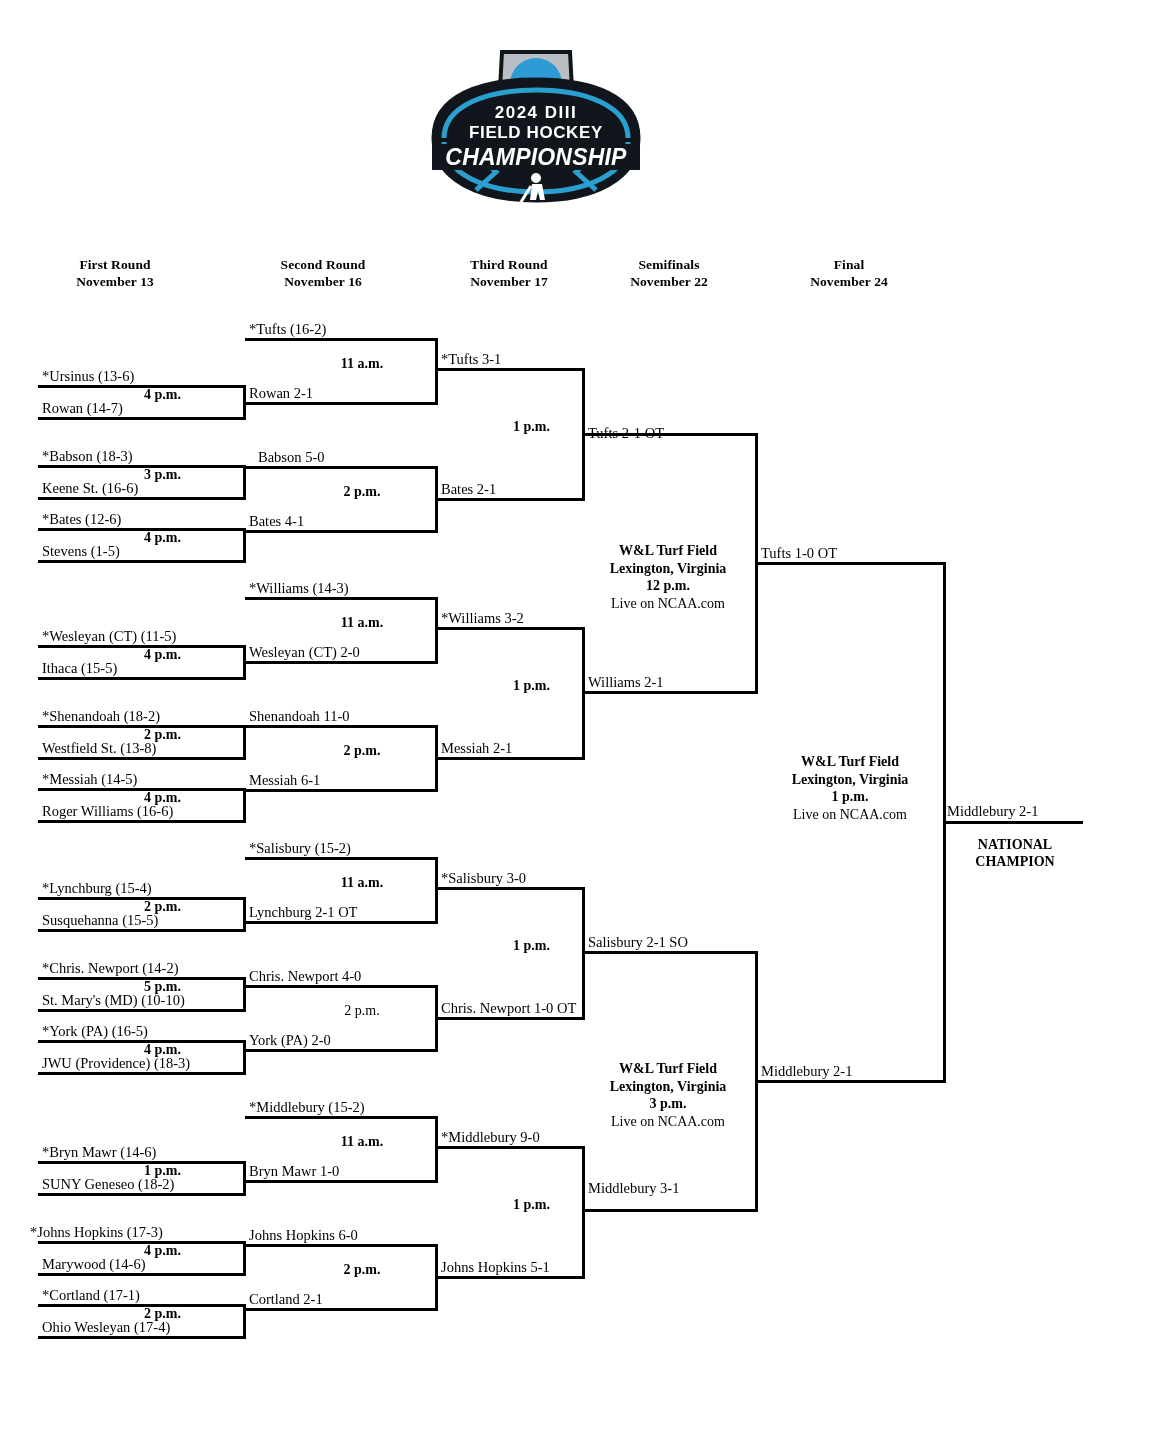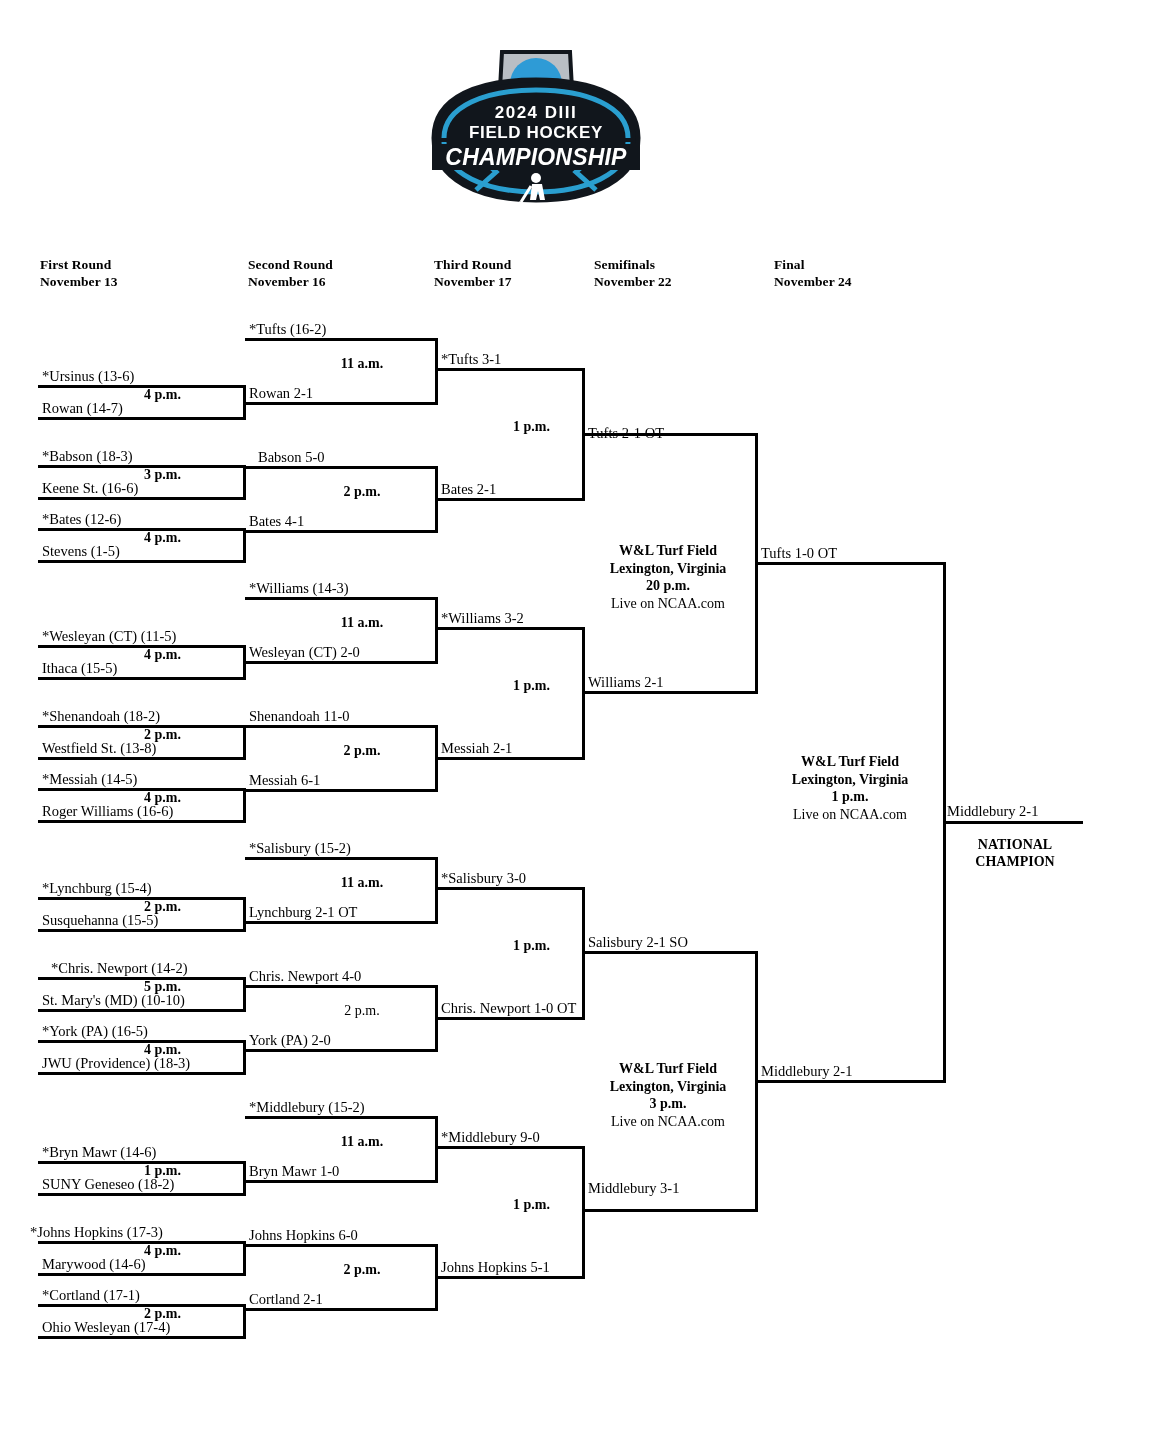--- a/index.html
+++ b/index.html
@@ -26,21 +26,21 @@
     left: 424px;
     top: 44px;
     width: 224px;
     height: 188px;
   }
   #logo-wrap svg { display: block; }
 
   
   .round-head {
     position: absolute;
-    text-align: left;
+    text-align: center;
     font-weight: bold;
     font-size: 13.5px;
     line-height: 17px;
     letter-spacing: 0.1px;
   }
   .round-head .rh-date { font-weight: bold; }
 
   
   .hline {
     position: absolute;
@@ -258,21 +258,21 @@
       <div class="gtime" style="left: 102.5px; top: 647px; width: 120px;">4 p.m.</div>
       <div class="slot" style="left: 42px; top: 708px;">*Shenandoah (18-2)</div>
       <div class="slot" style="left: 42px; top: 740px;">Westfield St. (13-8)</div>
       <div class="gtime" style="left: 102.5px; top: 727px; width: 120px;">2 p.m.</div>
       <div class="slot" style="left: 42px; top: 771px;">*Messiah (14-5)</div>
       <div class="slot" style="left: 42px; top: 803px;">Roger Williams (16-6)</div>
       <div class="gtime" style="left: 102.5px; top: 790px; width: 120px;">4 p.m.</div>
       <div class="slot" style="left: 42px; top: 880px;">*Lynchburg (15-4)</div>
       <div class="slot" style="left: 42px; top: 912px;">Susquehanna (15-5)</div>
       <div class="gtime" style="left: 102.5px; top: 899px; width: 120px;">2 p.m.</div>
-      <div class="slot" style="left: 42px; top: 960px; margin-left: 9px;">*Chris. Newport (14-2)</div>
+      <div class="slot" style="left: 42px; top: 960px;">*Chris. Newport (14-2)</div>
       <div class="slot" style="left: 42px; top: 992px;">St. Mary's (MD) (10-10)</div>
       <div class="gtime" style="left: 102.5px; top: 979px; width: 120px;">5 p.m.</div>
       <div class="slot" style="left: 42px; top: 1023px;">*York (PA) (16-5)</div>
       <div class="slot" style="left: 42px; top: 1055px;">JWU (Providence) (18-3)</div>
       <div class="gtime" style="left: 102.5px; top: 1042px; width: 120px;">4 p.m.</div>
       <div class="slot" style="left: 42px; top: 1144px;">*Bryn Mawr (14-6)</div>
       <div class="slot" style="left: 42px; top: 1176px;">SUNY Geneseo (18-2)</div>
       <div class="gtime" style="left: 102.5px; top: 1163px; width: 120px;">1 p.m.</div>
       <div class="slot" style="left: 30px; top: 1224px;">*Johns Hopkins (17-3)</div>
       <div class="slot" style="left: 42px; top: 1256px;">Marywood (14-6)</div>
@@ -320,21 +320,21 @@
       <div class="slot" style="left: 588px; top: 674px;">Williams 2-1</div>
       <div class="slot" style="left: 588px; top: 934px;">Salisbury 2-1 SO</div>
       <div class="slot" style="left: 588px; top: 1132px; margin-top: 48px;">Middlebury 3-1</div>
       <div class="slot" style="left: 761px; top: 545px;">Tufts 1-0 OT</div>
       <div class="slot" style="left: 761px; top: 1063px;">Middlebury 2-1</div>
     </div>
 
   <div class="sitebox" style="left:588px; top:542px; width:160px;">
     <span class="b">W&amp;L Turf Field</span>
     <span class="b">Lexington, Virginia</span>
-    <span class="b">20 p.m.</span>
+    <span class="b">12 p.m.</span>
     <span class="n">Live on NCAA.com</span>
   </div>
 
   <div class="sitebox" style="left:588px; top:1060px; width:160px;">
     <span class="b">W&amp;L Turf Field</span>
     <span class="b">Lexington, Virginia</span>
     <span class="b">3 p.m.</span>
     <span class="n">Live on NCAA.com</span>
   </div>
 

